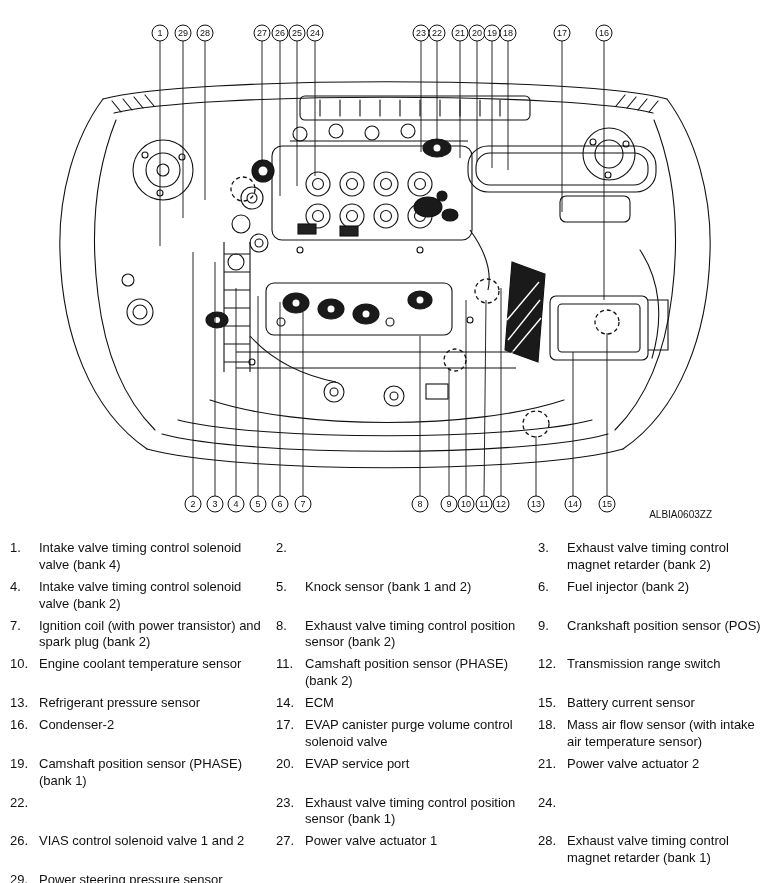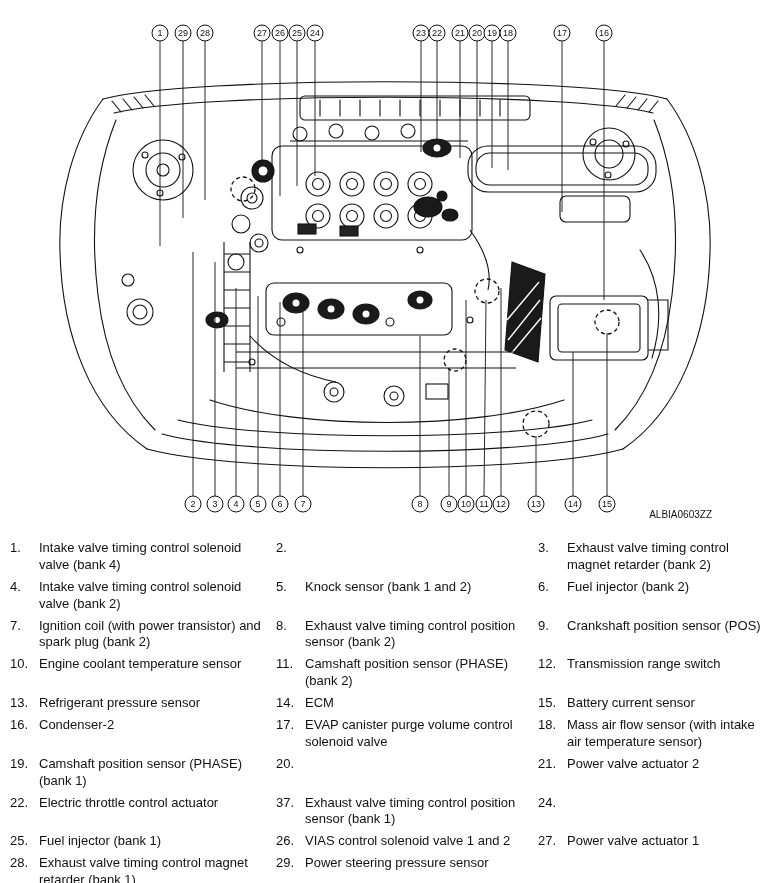--- a/index.html
+++ b/index.html
@@ -407,39 +407,35 @@
       <div class="legend-item">
         <span class="li-num">18.</span>
         <span class="li-text">Mass air flow sensor (with intake air temperature sensor)</span>
       </div>
       <div class="legend-item">
         <span class="li-num">19.</span>
         <span class="li-text">Camshaft position sensor (PHASE) (bank 1)</span>
       </div>
       <div class="legend-item">
         <span class="li-num">20.</span>
+        <span class="li-text">EVAP service port</span>
       </div>
       <div class="legend-item">
         <span class="li-num">21.</span>
         <span class="li-text">Power valve actuator 2</span>
       </div>
       <div class="legend-item">
         <span class="li-num">22.</span>
-        <span class="li-text">Electric throttle control actuator</span>
-      </div>
-      <div class="legend-item">
-        <span class="li-num">37.</span>
+      </div>
+      <div class="legend-item">
+        <span class="li-num">23.</span>
         <span class="li-text">Exhaust valve timing control position sensor (bank 1)</span>
       </div>
       <div class="legend-item">
         <span class="li-num">24.</span>
-      </div>
-      <div class="legend-item">
-        <span class="li-num">25.</span>
-        <span class="li-text">Fuel injector (bank 1)</span>
       </div>
       <div class="legend-item">
         <span class="li-num">26.</span>
         <span class="li-text">VIAS control solenoid valve 1 and 2</span>
       </div>
       <div class="legend-item">
         <span class="li-num">27.</span>
         <span class="li-text">Power valve actuator 1</span>
       </div>
       <div class="legend-item">

